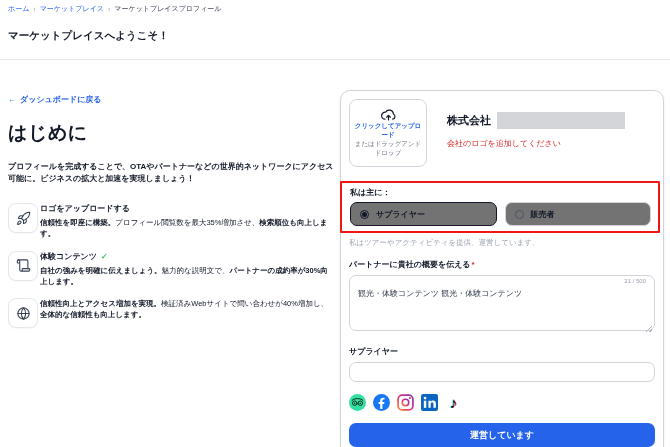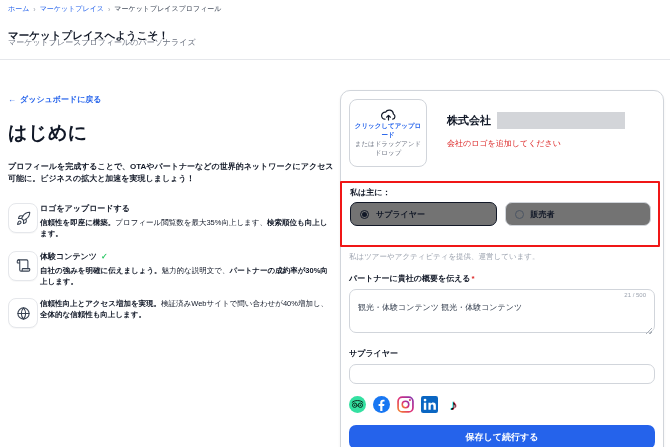--- a/index.html
+++ b/index.html
@@ -36,36 +36,36 @@
                 display:flex; flex-direction:column; align-items:center; justify-content:center; text-align:center;
                 padding:2px 3px; cursor:pointer; }
   .upload-line1 { color:#2563eb; font-size:6.5px; font-weight:bold; line-height:1.35; }
   .upload-line2 { color:#6b7280; font-size:6.5px; line-height:1.35; }
   .company-col { padding-top:13px; }
   .company-row { display:flex; align-items:center; gap:6px; }
   .company-name { font-size:11px; font-weight:bold; color:#111827; }
   .redacted { width:128px; height:17px; background:#d3d5d9; }
   .logo-warning { margin-top:9px; font-size:8px; color:#dc2626; }
 
-  .role-highlight { border:2px solid #f01616; border-radius:1px; margin:14px -5px 0 -9px; padding:4px 7px 19px 8px; }
+  .role-highlight { border:2px solid #f01616; border-radius:1px; margin:14px -5px 0 -9px; padding:4px 7px 5px 8px; }
   .role-label { font-size:8px; font-weight:bold; color:#111827; margin-bottom:4px; }
   .role-options { display:flex; gap:8px; }
   .role-option { flex:1; height:24px; border:1px solid #d1d5db; border-radius:7px; background:#737373; cursor:pointer;
                  display:flex; align-items:center; gap:7px; padding:0 9px; }
   .role-option.selected { border:1.5px solid #111827; }
   .radio-outer { width:9px; height:9px; border:1px solid #4b5563; border-radius:50%; display:flex; align-items:center; justify-content:center; }
   .role-option.selected .radio-outer { border-color:#111827; }
   .radio-inner { width:5px; height:5px; border-radius:50%; background:#111827; }
   .role-option-label { font-size:8px; font-weight:bold; color:#111827; }
   .role-helper { margin-top:5px; font-size:7.5px; color:#9ca3af; }
 
   .field-label { margin-top:11px; font-size:8px; font-weight:bold; color:#111827; }
   .req { color:#dc2626; margin-left:1px; }
   .textarea-wrap { position:relative; margin-top:5px; }
-  .about-textarea { width:100%; height:44px; border:1px solid #d1d5db; border-radius:7px; resize:none;
+  .about-textarea { width:100%; height:56px; border:1px solid #d1d5db; border-radius:7px; resize:none;
                     font-family:inherit; font-size:8px; color:#374151; padding:12px 8px 4px 8px; outline:none; }
   .char-counter { position:absolute; top:3px; right:9px; font-size:6px; color:#9ca3af; }
   .resize-handle { position:absolute; right:3px; bottom:3px; width:7px; height:7px; cursor:nwse-resize;
                    background:repeating-linear-gradient(-45deg, transparent, transparent 1.4px, #aab0b8 1.4px, #aab0b8 2.4px);
                    clip-path:polygon(100% 0, 100% 100%, 0 100%); }
   .homepage-input { margin-top:5px; width:100%; height:20px; border:1px solid #d1d5db; border-radius:7px;
                     font-family:inherit; font-size:8px; padding:0 8px; outline:none; color:#374151; }
   .social-row { margin-top:12px; display:flex; align-items:center; gap:7px; }
   .social-btn { width:17px; height:17px; display:flex; align-items:center; justify-content:center; cursor:pointer; }
   .tiktok-note { font-size:15px; line-height:1; color:#010101; font-weight:bold;
@@ -79,21 +79,20 @@
 <div class="page">
 
   <nav class="breadcrumb">
     <span class="crumb-link">ホーム</span>
     <span>›</span>
     <span class="crumb-link">マーケットプレイス</span>
     <span>›</span>
     <span class="crumb-current">マーケットプレイスプロフィール</span>
   </nav>
   <h1 class="page-title">マーケットプレイスへようこそ！</h1>
-  <div class="page-subtitle">マーケットプレースプロフィールのパーソナライズ</div>
   <div class="top-divider"></div>
 
   <a class="back-link">
     <span>←</span>
     <span>ダッシュボードに戻る</span>
   </a>
   <h2 class="h2">はじめに</h2>
   <p class="intro">プロフィールを完成することで、OTAやパートナーなどの世界的ネットワークにアクセス可能に。ビジネスの拡大と加速を実現しましょう！</p>
 
   <div class="features">
@@ -102,21 +101,21 @@
       <div class="feature-icon-box">
         <svg width="15" height="15" viewBox="0 0 24 24" fill="none" stroke="#374151" stroke-width="1.7" stroke-linecap="round" stroke-linejoin="round">
           <path d="M4.5 16.5c-1.5 1.26-2 5-2 5s3.74-.5 5-2c.71-.84.7-2.13-.09-2.91a2.18 2.18 0 0 0-2.91-.09z"></path>
           <path d="M12 15l-3-3a22 22 0 0 1 2-3.95A12.88 12.88 0 0 1 22 2c0 2.72-.78 7.5-6 11a22.35 22.35 0 0 1-4 2z"></path>
           <path d="M9 12H4s.55-3.03 2-4c1.62-1.08 5 0 5 0"></path>
           <path d="M12 15v5s3.03-.55 4-2c1.08-1.62 0-5 0-5"></path>
         </svg>
       </div>
       <div class="feature-body">
         <div class="feature-title"><span>ロゴをアップロードする</span></div>
-        <div class="feature-desc"><span class="b">信頼性を即座に構築。</span><span>プロフィール閲覧数を最大35%向上します、</span><span class="b">検索順位も向上します。</span></div>
+        <div class="feature-desc"><span class="b">信頼性を即座に構築。</span><span>プロフィール閲覧数を最大35%増加させ、</span><span class="b">検索順位も向上します。</span></div>
       </div>
     </div>
 
     <div class="feature">
       <div class="feature-icon-box">
         <svg width="15" height="15" viewBox="0 0 24 24" fill="none" stroke="#374151" stroke-width="1.7" stroke-linecap="round" stroke-linejoin="round">
           <path d="M19 17V5a2 2 0 0 0-2-2H4"></path>
           <path d="M8 21h12a2 2 0 0 0 2-2v-1a1 1 0 0 0-1-1H11a1 1 0 0 0-1 1v1a2 2 0 1 1-4 0V5a2 2 0 1 0-4 0v2a1 1 0 0 0 1 1h3"></path>
         </svg>
       </div>
@@ -229,16 +228,16 @@
           <rect x="4" y="9.5" width="3.4" height="10" fill="#ffffff"></rect>
           <circle cx="5.7" cy="5.7" r="1.9" fill="#ffffff"></circle>
           <path d="M10.5 9.5h3.2v1.5c.5-.9 1.7-1.8 3.4-1.8 2.6 0 3.9 1.6 3.9 4.6v5.7h-3.4v-5.2c0-1.5-.6-2.4-1.9-2.4-1.3 0-2 .9-2 2.4v5.2h-3.2z" fill="#ffffff"></path>
         </svg>
       </span>
       <span class="social-btn">
         <span class="tiktok-note">♪</span>
       </span>
     </div>
 
-    <button class="save-button">保存して続行する</button>
+    <button class="save-button">運営しています</button>
   </div>
 
 </div>
 
 </body></html>

